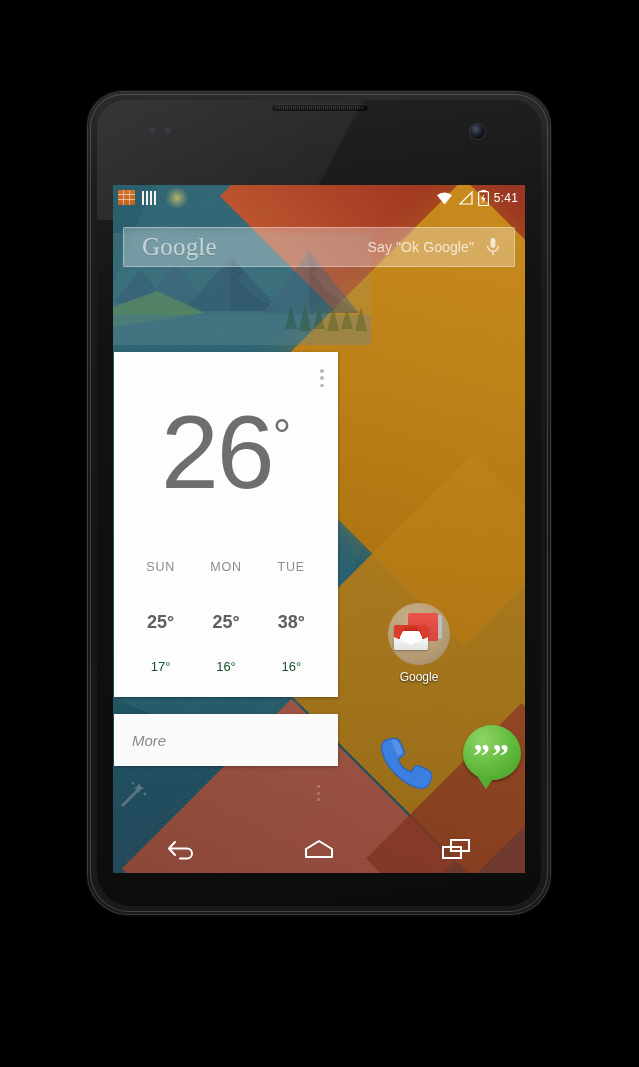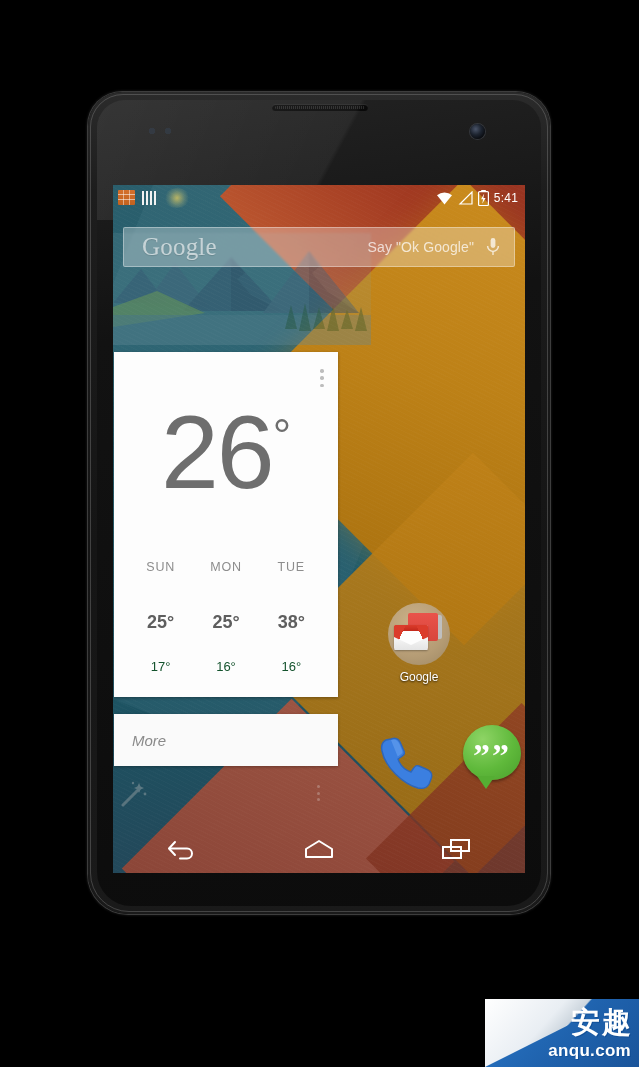--- a/index.html
+++ b/index.html
@@ -505,20 +505,14 @@
       <div class="nav-btn">
         <svg width="32" height="24" viewBox="0 0 32 24">
           <rect x="11" y="3" width="18" height="11" fill="none" stroke="#fff" stroke-width="2"></rect>
           <rect x="3" y="10" width="18" height="11" fill="none" stroke="#fff" stroke-width="2"></rect>
         </svg>
       </div>
     </div>
 
   </div>
 
-  <div class="watermark">
-    <div class="wm-blue"></div>
-    <div class="wm-fold"></div>
-    <div class="wm-cn">安趣</div>
-    <div class="wm-url">anqu.com</div>
-  </div>
 
 </div>
 
 </body></html>

